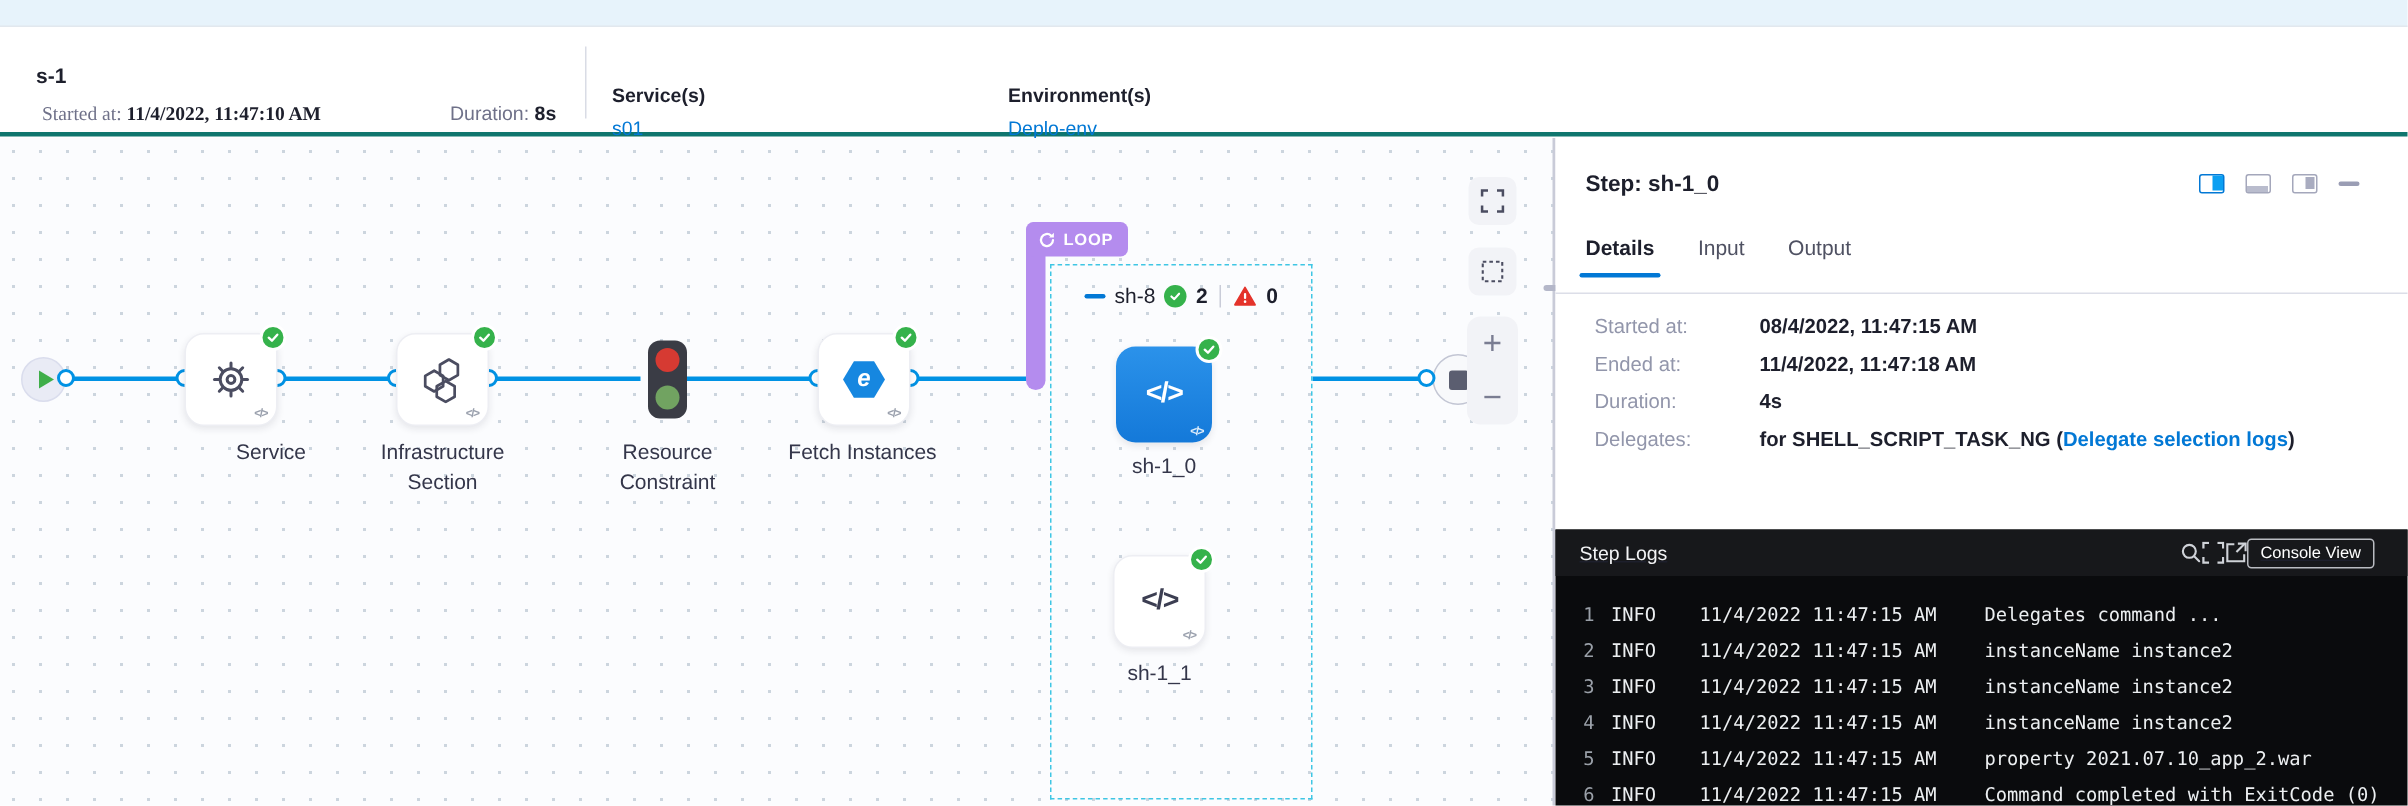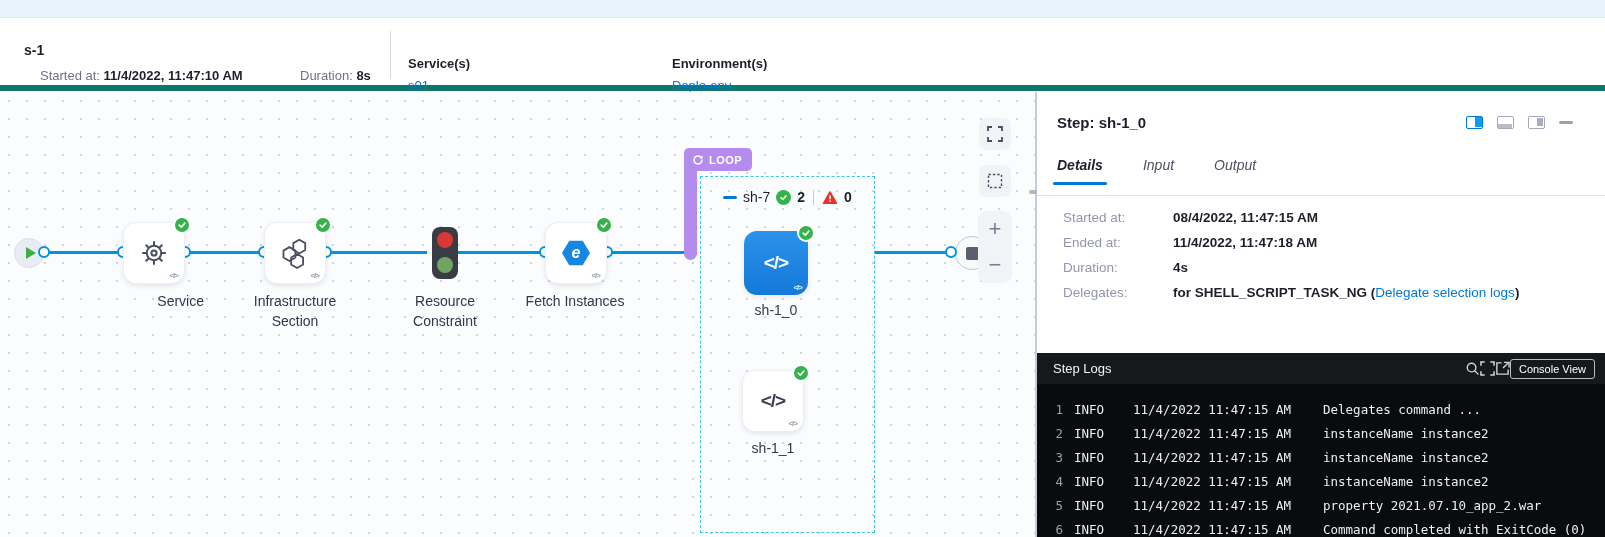--- a/index.html
+++ b/index.html
@@ -3,23 +3,23 @@
 <meta charset="utf-8">
 <style>
   * { margin:0; padding:0; box-sizing:border-box; }
   html,body { width:1605px; height:537px; overflow:hidden; background:#fff;
     font-family:"Liberation Sans", sans-serif; color:#1d1f2c; }
 
   
   .top-strip { position:absolute; left:0; top:0; width:1605px; height:18px;
     background:#e7f3fb; border-bottom:1px solid #e2e8ee; }
   .run-header { position:absolute; left:0; top:19px; width:1605px; height:72px;
-    background:#fff; border-bottom:6px solid #0f766e; }
+    background:#fff; border-bottom:3px solid #0f766e; }
   .rh-title { position:absolute; left:24px; top:23px; font-size:14px; font-weight:bold; color:#1d1f2c; }
-  .rh-started { position:absolute; left:40px; top:49px; font-size:13px; color:#6f7189; }
+  .rh-started { position:absolute; left:28px; top:49px; font-size:13px; color:#6f7189;font-family:Liberation Serif, serif; }
   .rh-started b, .rh-dur b { color:#1d1f2c; font-weight:600; }
   .rh-dur { position:absolute; left:300px; top:49px; font-size:13px; color:#6f7189; }
   .rh-vdiv { position:absolute; left:390px; top:12px; height:48px; border-left:1px solid #d9dce5; }
   .rh-col-label { font-size:13px; font-weight:bold; color:#1d1f2c; }
   .rh-link { font-size:13px; color:#0278d5; margin-top:7px; }
   .rh-services { position:absolute; left:408px; top:37px; }
   .rh-envs { position:absolute; left:672px; top:37px; }
 
   
   .canvas { position:absolute; left:0; top:92px; width:1036px; height:445px;
@@ -104,36 +104,36 @@
   .layout-icons { position:absolute; right:32px; top:24px; display:flex; gap:14px; align-items:center; }
   .li-box { width:17px; height:13px; border-radius:2px; position:relative; }
   .li-split { border:1.5px solid #0278d5; }
   .li-split::after { content:""; position:absolute; right:0; top:0; width:7px; height:10px; background:#0b9ff2; }
   .li-bottom { border:1.5px solid #a4a7bb; }
   .li-bottom::after { content:""; position:absolute; left:0; bottom:0; width:14px; height:4px; background:#b9bccd; }
   .li-right { border:1.5px solid #a4a7bb; }
   .li-right::after { content:""; position:absolute; right:1px; top:1px; width:6px; height:8px; background:#a9acc0; }
   .minimize-bar { width:14px; height:2.5px; background:#9a9db4; border-radius:2px; }
 
-  .tabs { position:absolute; left:20px; top:65px; display:flex; gap:40px; font-size:14px; color:#4f5162;font-style:italic; }
+  .tabs { position:absolute; left:20px; top:65px; display:flex; gap:29px; font-size:14px; color:#4f5162; }
   .tab { padding-bottom:12px; position:relative; }
   .tab.active { font-weight:bold; color:#1d1f2c; }
   .tab.active::after { content:""; position:absolute; left:-4px; right:-4px; bottom:0;
     height:3.5px; background:#0278d5; border-radius:3px; }
   .tabs-divider { position:absolute; left:0; top:103px; width:568px; border-top:1px solid #dcdee8; }
 
   .details { position:absolute; left:26px; top:118px; }
   .drow { display:flex; margin-bottom:10px; font-size:13.5px; line-height:15px; }
   .dlabel { width:110px; color:#9296ab; }
   .dvalue { color:#1d1f2c; font-weight:600; }
-  .dlink { color:#0278d5; font-weight:400; }
+  .dlink { color:#0278d5; font-weight:700; }
 
   .logs { position:absolute; left:0; top:261px; width:568px; height:184px; background:#0a0b0d; }
   .logs-head { position:absolute; left:0; top:0; width:568px; height:31px; background:#17181b;
-    display:flex; align-items:center; padding:0 10px 0 16px; }
+    display:flex; align-items:center; padding:0 22px 0 16px;text-decoration:underline; }
   .logs-title { color:#f2f3f5; font-size:13px; }
   .logs-actions { margin-left:auto; display:flex; align-items:center; gap:0; }
   .console-btn { border:1px solid #babcc2; border-radius:3px; color:#fff; font-size:11px;
     padding:3px 8px; white-space:nowrap; }
   .logs-body { position:absolute; left:0; top:31px; width:568px; height:153px;
     font-family:"DejaVu Sans Mono","Liberation Mono",monospace; font-size:12.5px;
     color:#eceff1; padding-top:14px; }
   .lrow { display:flex; line-height:24px; white-space:pre; }
   .ln { width:26px; text-align:right; color:#9aa0a8; }
   .lvl { margin-left:11px; width:42px; }
@@ -255,21 +255,21 @@
   <div class="loop-badge">
     <svg width="12" height="12" viewBox="0 0 12 12">
       <path d="M10 6a4 4 0 1 1-1.3-2.95" stroke="#fff" fill="none" stroke-width="1.5" stroke-linecap="round"></path>
       <path d="M10.6 1.2 V4.4 H7.4 Z" fill="#fff"></path>
     </svg>
     <span>LOOP</span>
   </div>
   <div class="group-box"></div>
   <div class="group-head">
     <div class="collapse-minus"></div>
-    <span class="g-name">sh-7</span>
+    <span class="g-name">sh-8</span>
     <div class="mini-check">
       <svg width="9" height="9" viewBox="0 0 14 14">
           <path d="M3 7.2 6 10 11 4.4" stroke="#fff" stroke-width="2.2" fill="none" stroke-linecap="round" stroke-linejoin="round"></path>
         </svg>
     </div>
     <span class="g-count">2</span>
     <div class="g-sep"></div>
     <svg width="16" height="15" viewBox="0 0 18 17">
       <path d="M9 2 L16.5 15 H1.5 Z" fill="#e4332b" stroke="#e4332b" stroke-width="1.5" stroke-linejoin="round"></path>
       <rect x="8.2" y="6" width="1.7" height="4.6" rx="0.8" fill="#fff"></rect>

